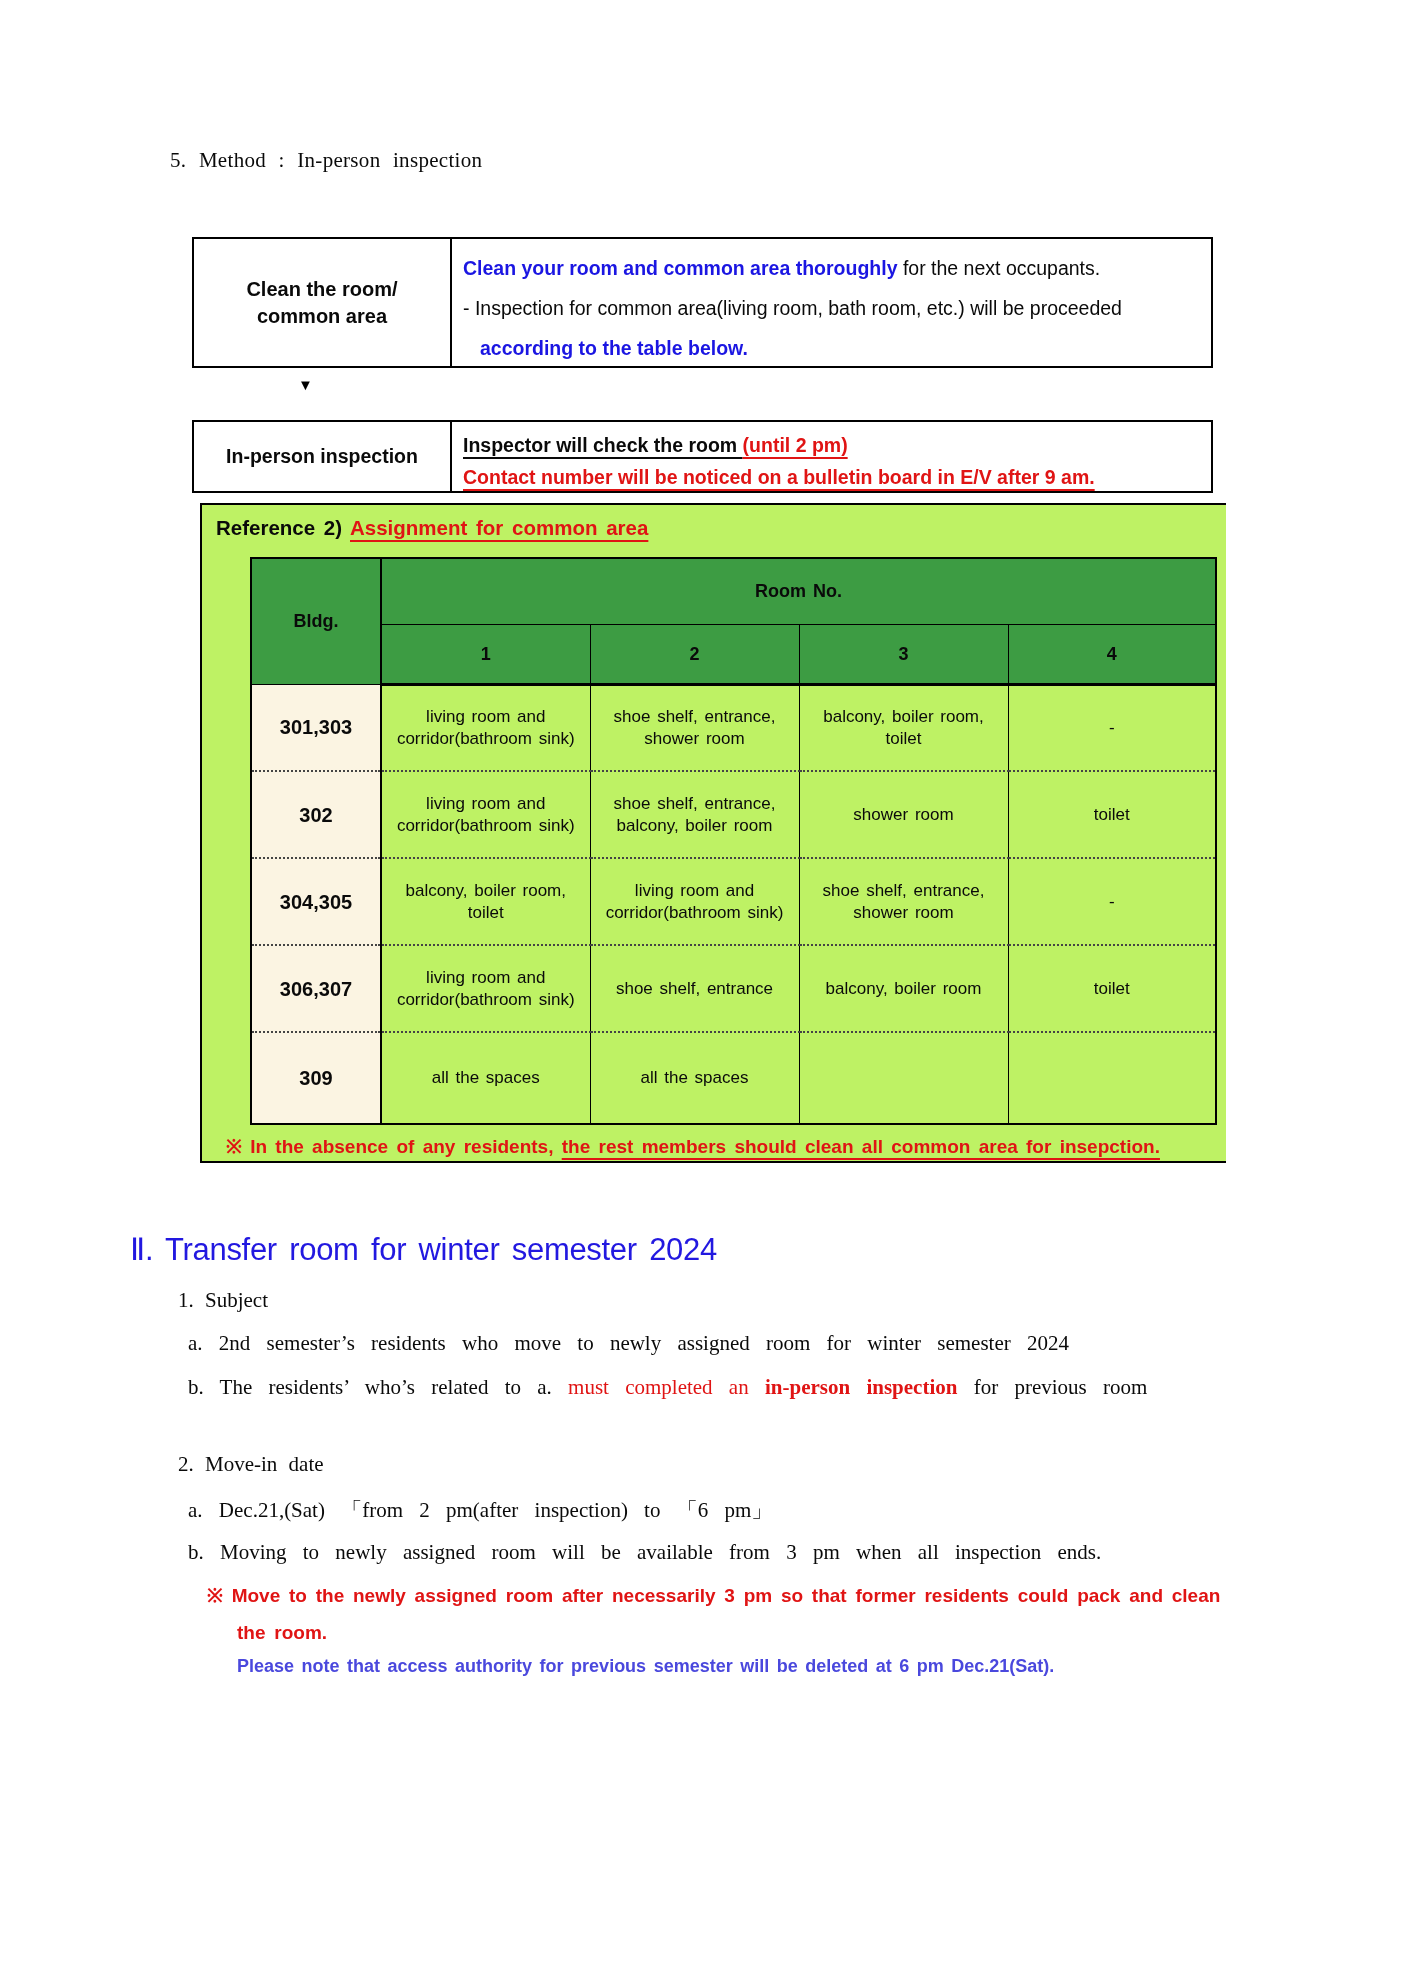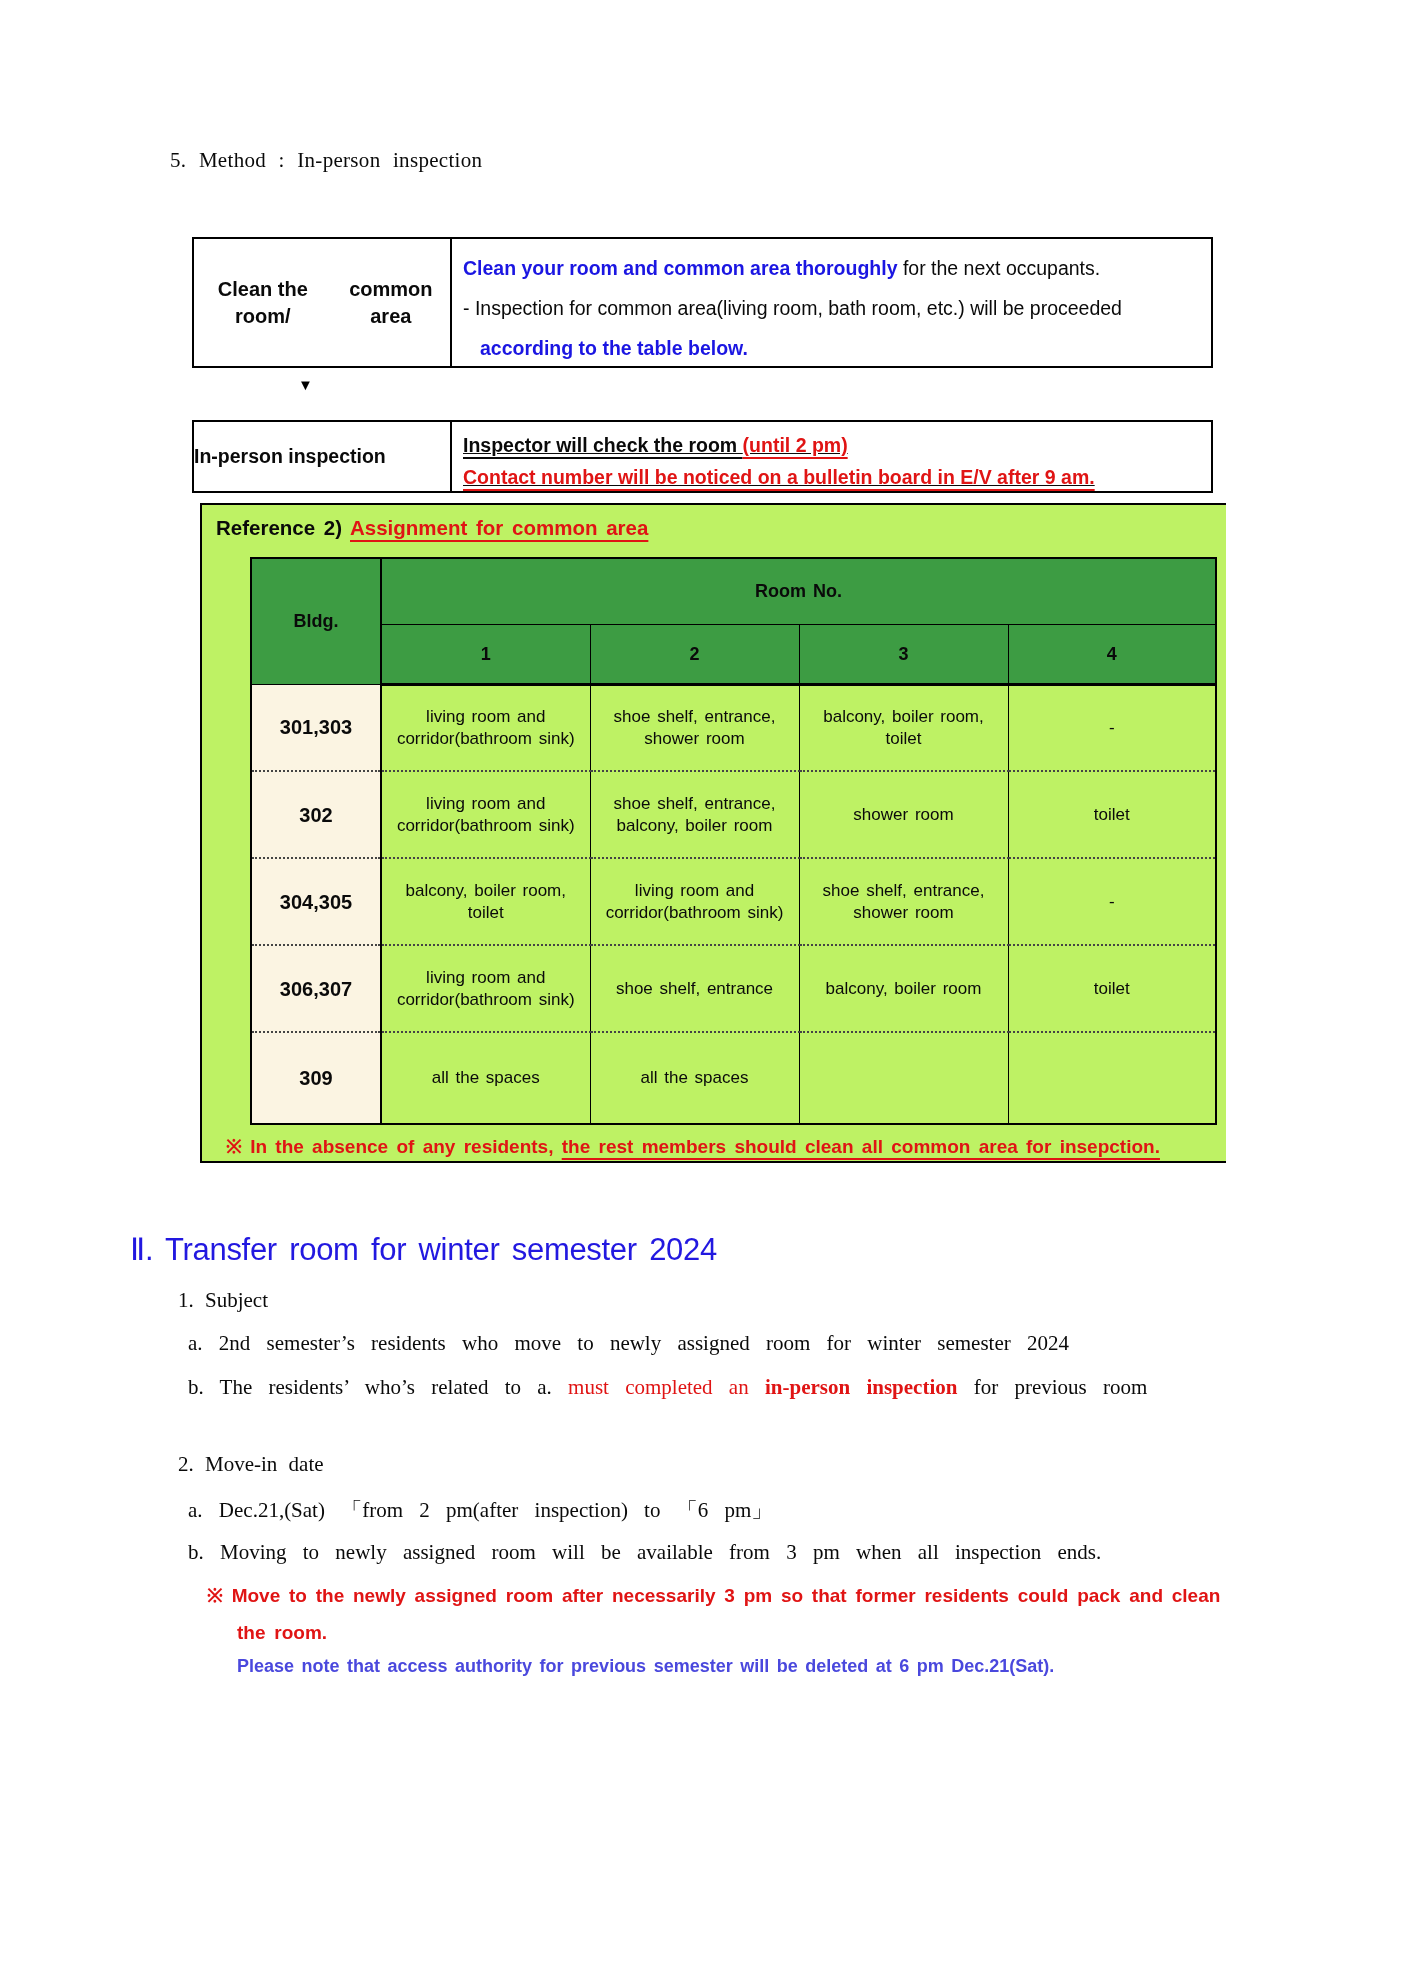--- a/index.html
+++ b/index.html
@@ -14,25 +14,25 @@
   .b{font-weight:bold;}
   .blue{color:var(--accent_blue);}
   .red{color:var(--accent_red);}
   .u{text-decoration:underline; text-underline-offset:5px; text-decoration-thickness:2px;}
 
   
   .s5-title{left:170px; top:148px; font-size:21px; word-spacing:7px; letter-spacing:0.3px;}
 
   
   .tbl{display:flex; border:2.5px solid #000; background:#fff;}
-  .tbl-label{width:258px; border-right:2px solid #000; display:flex; flex-direction:row;
-             align-items:center; font-weight:bold; font-size:20px; line-height:27px; text-align:center;}
+  .tbl-label{width:258px; border-right:2px solid #000; display:flex; flex-direction:column;
+             align-items:center; justify-content:center; font-weight:bold; font-size:20px; line-height:27px; text-align:center;}
   .tbl-content{flex:1; padding:9px 14px 8px 11px; font-size:19.5px;}
   .t1 .tbl-content{line-height:40px;}
-  .t2 .tbl-content{line-height:32px; padding-top:7px;text-decoration:underline;}
+  .t2 .tbl-content{line-height:32px; padding-top:7px;}
   .ind{margin-left:17px;}
   .arrow{font-size:15px; color:#000;}
 
   
   .refbox{left:192px; top:503px; width:1041px; height:660px; border:2px solid #000; background:#bef264;margin-left:8px;}
   .ref-title{position:absolute; left:14px; top:11px; font-size:20.5px; font-weight:bold; word-spacing:3px;}
   .ref-table{position:absolute; left:48px; top:52px; width:965px; border-collapse:collapse; table-layout:fixed;}
   .ref-table td{text-align:center; vertical-align:middle; font-size:17px; line-height:22px; word-spacing:2px; padding:2px 6px;}
   .ref-table .gh td{background:var(--green_header); font-weight:bold; font-size:18px; border:1.5px solid #000;}
   .ref-table .bldg-h{border-right:2px solid #000 !important;}

